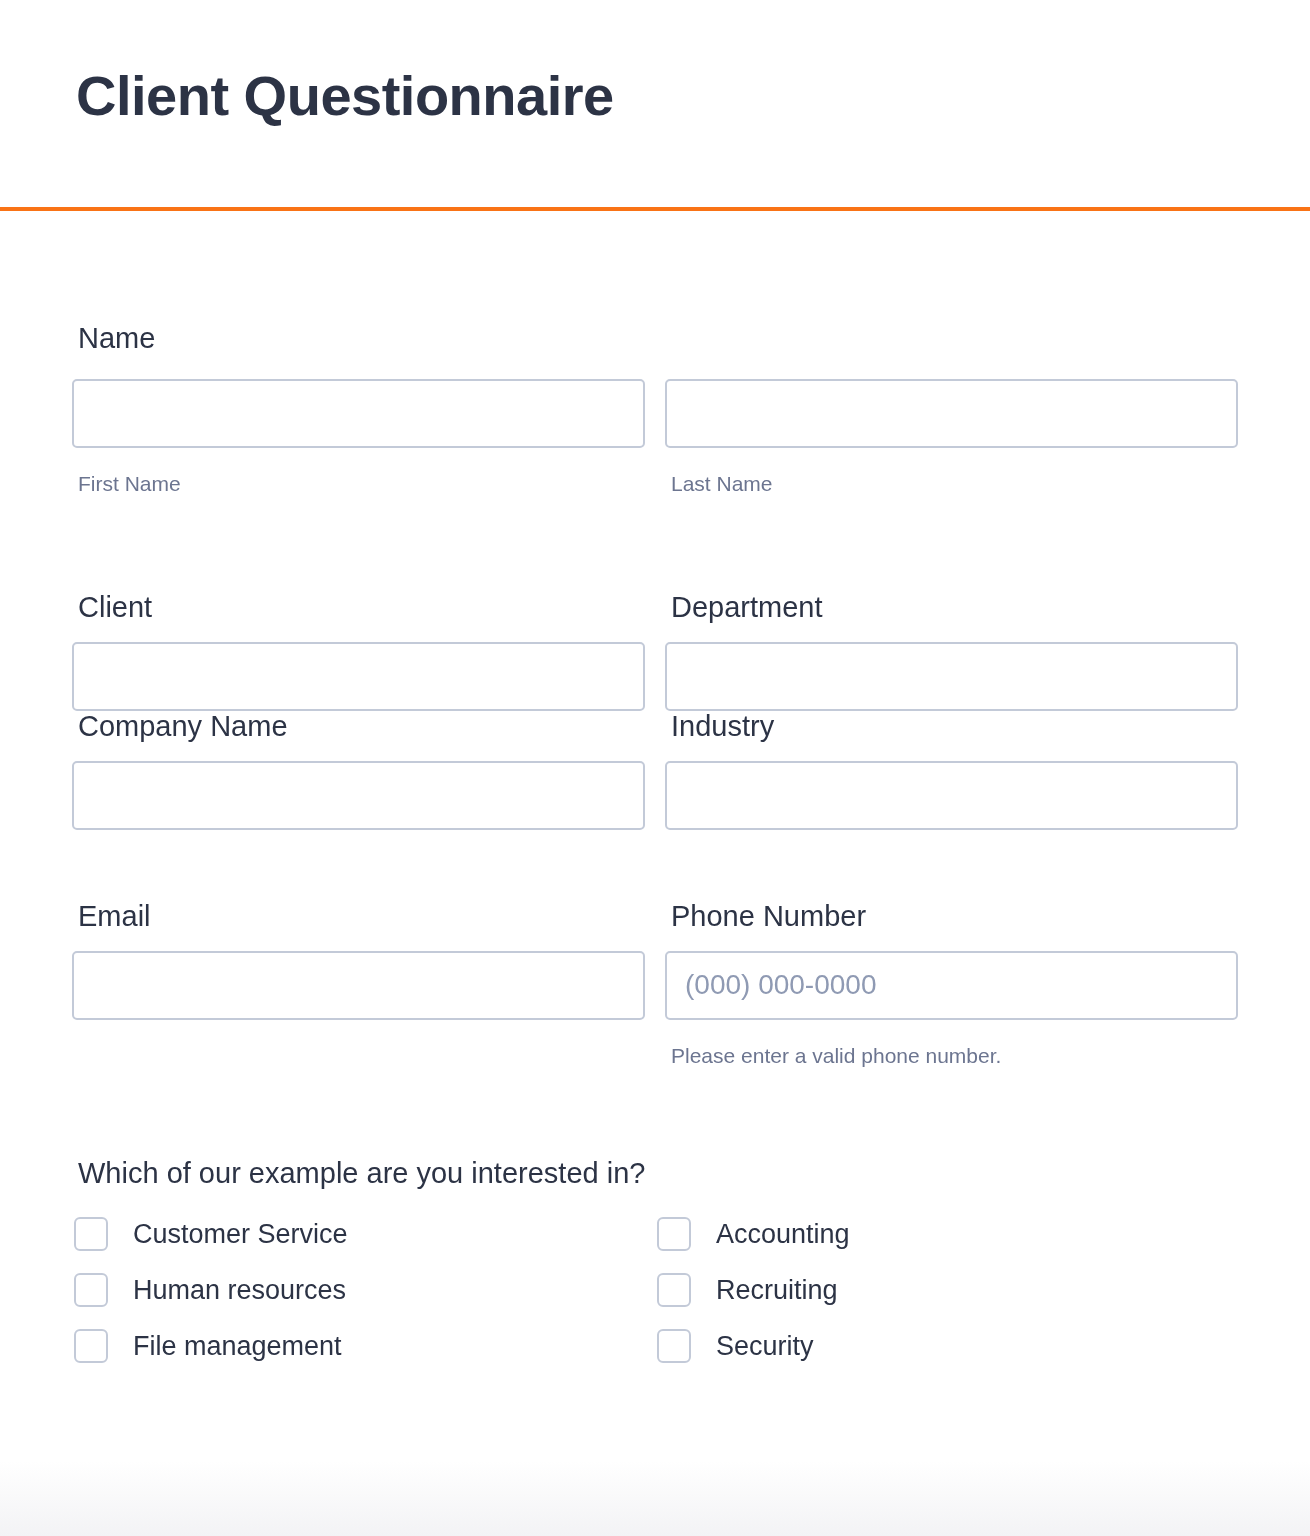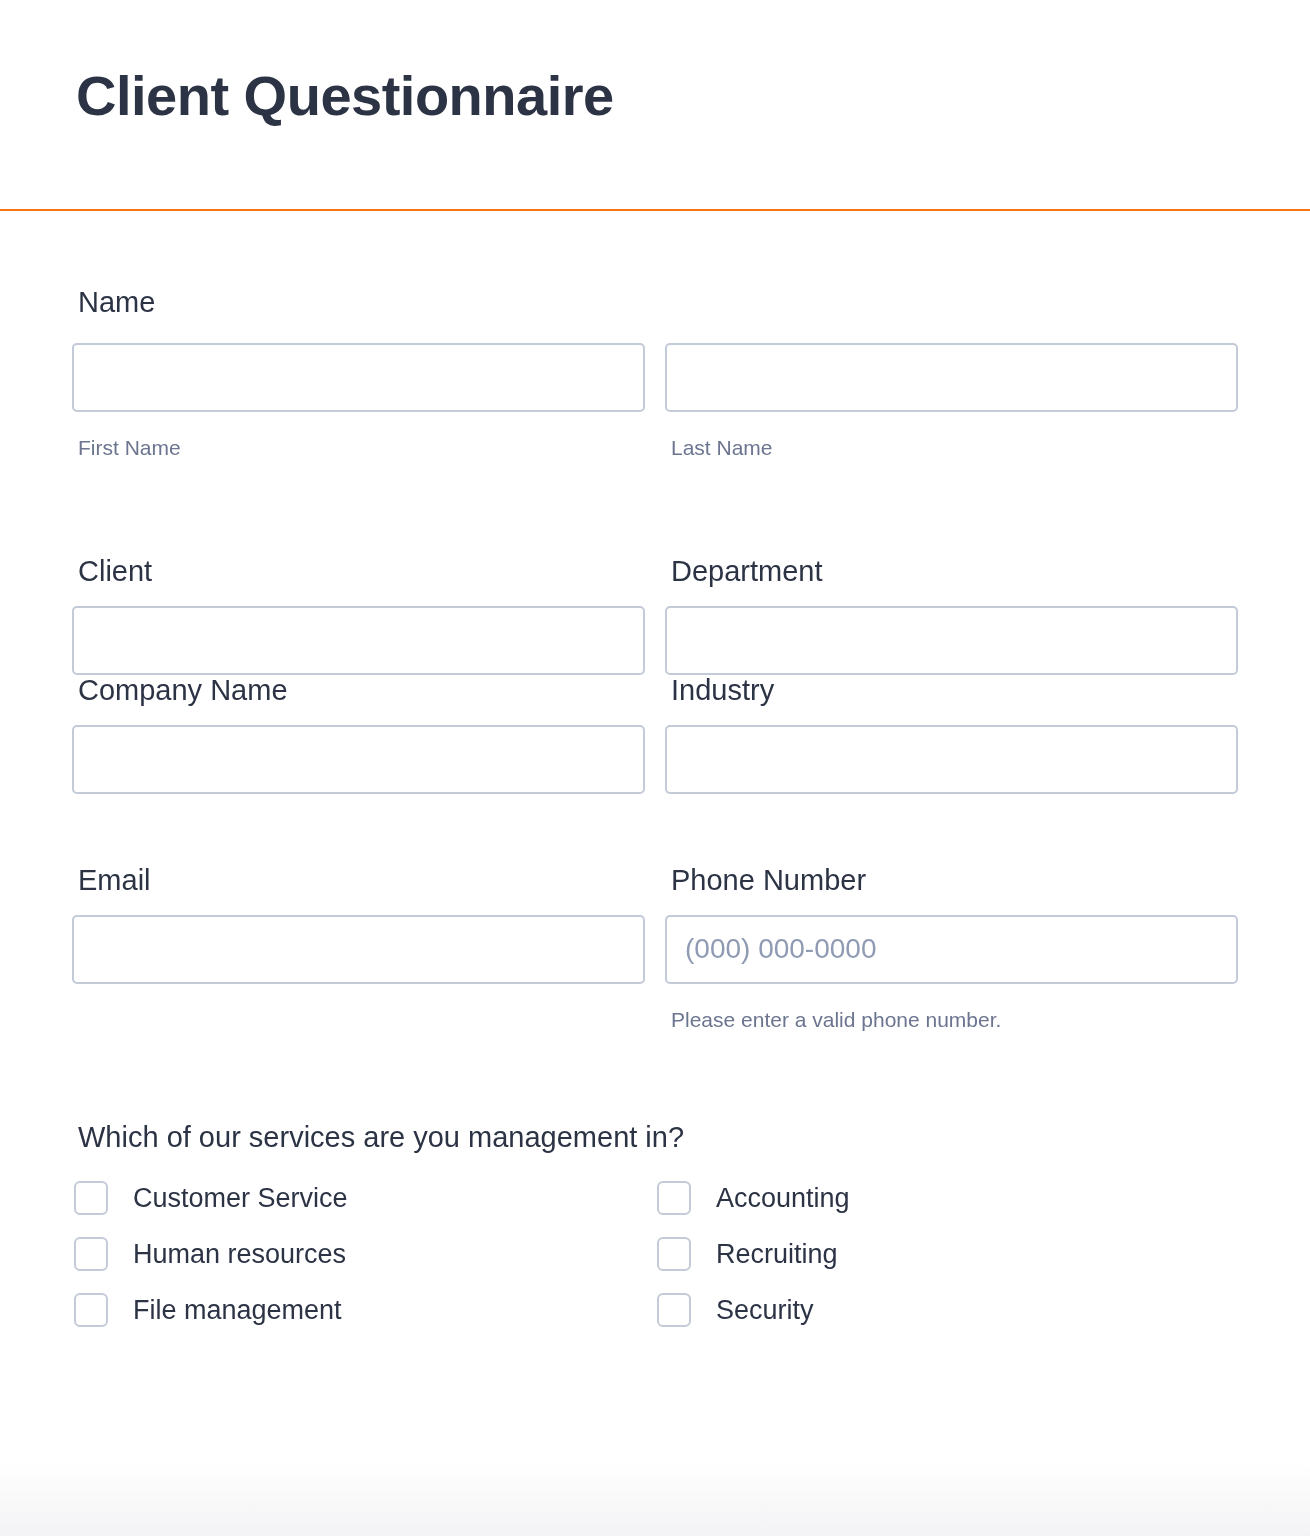--- a/index.html
+++ b/index.html
@@ -17,42 +17,42 @@
     position: relative;
     width: 1310px;
     height: 1536px;
     background: #ffffff;
   }
 
   
   .form-header {
     height: 211px;
     padding: 64px 72px 0 76px;
-    border-bottom: 2px solid #f97316;
+    border-bottom: 4px solid #f97316;
   }
   .form-title {
     font-size: 56px;
     font-weight: 700;
     letter-spacing: -0.5px;
     color: #2c3345;
     line-height: 1.15;
   }
 
   
   .form-body {
     padding: 0 72px;
   }
 
   .field-row {
     display: grid;
     grid-template-columns: 1fr 1fr;
     column-gap: 20px;
   }
 
-  .section-name      { margin-top: 76px; }
+  .section-name      { margin-top: 112px; }
   .section-titles    { margin-top: 97px; }
   .section-company   { }
   .section-contact   { margin-top: 71px; }
   .section-services  { margin-top: 91px; }
 
   .q-label {
     display: block;
     font-size: 29px;
     font-weight: 500;
     color: #2c3345;
@@ -191,21 +191,21 @@
         <input type="text" class="text-input" style="">
       </div>
       <div>
         <label class="q-label">Phone Number</label>
         <input type="text" class="text-input" placeholder="(000) 000-0000" style="">
         <span class="sub-label">Please enter a valid phone number.</span>
       </div>
     </div>
 
     <div class="section-services">
-      <label class="q-label">Which of our services are you management in?</label>
+      <label class="q-label">Which of our example are you interested in?</label>
       <div class="services-options">
 
         <label class="cb-item">
           <input type="checkbox" class="cb-box" style="">
           <span class="cb-label">Customer Service</span>
         </label>
 
         <label class="cb-item">
           <input type="checkbox" class="cb-box" style="">
           <span class="cb-label">Accounting</span>

